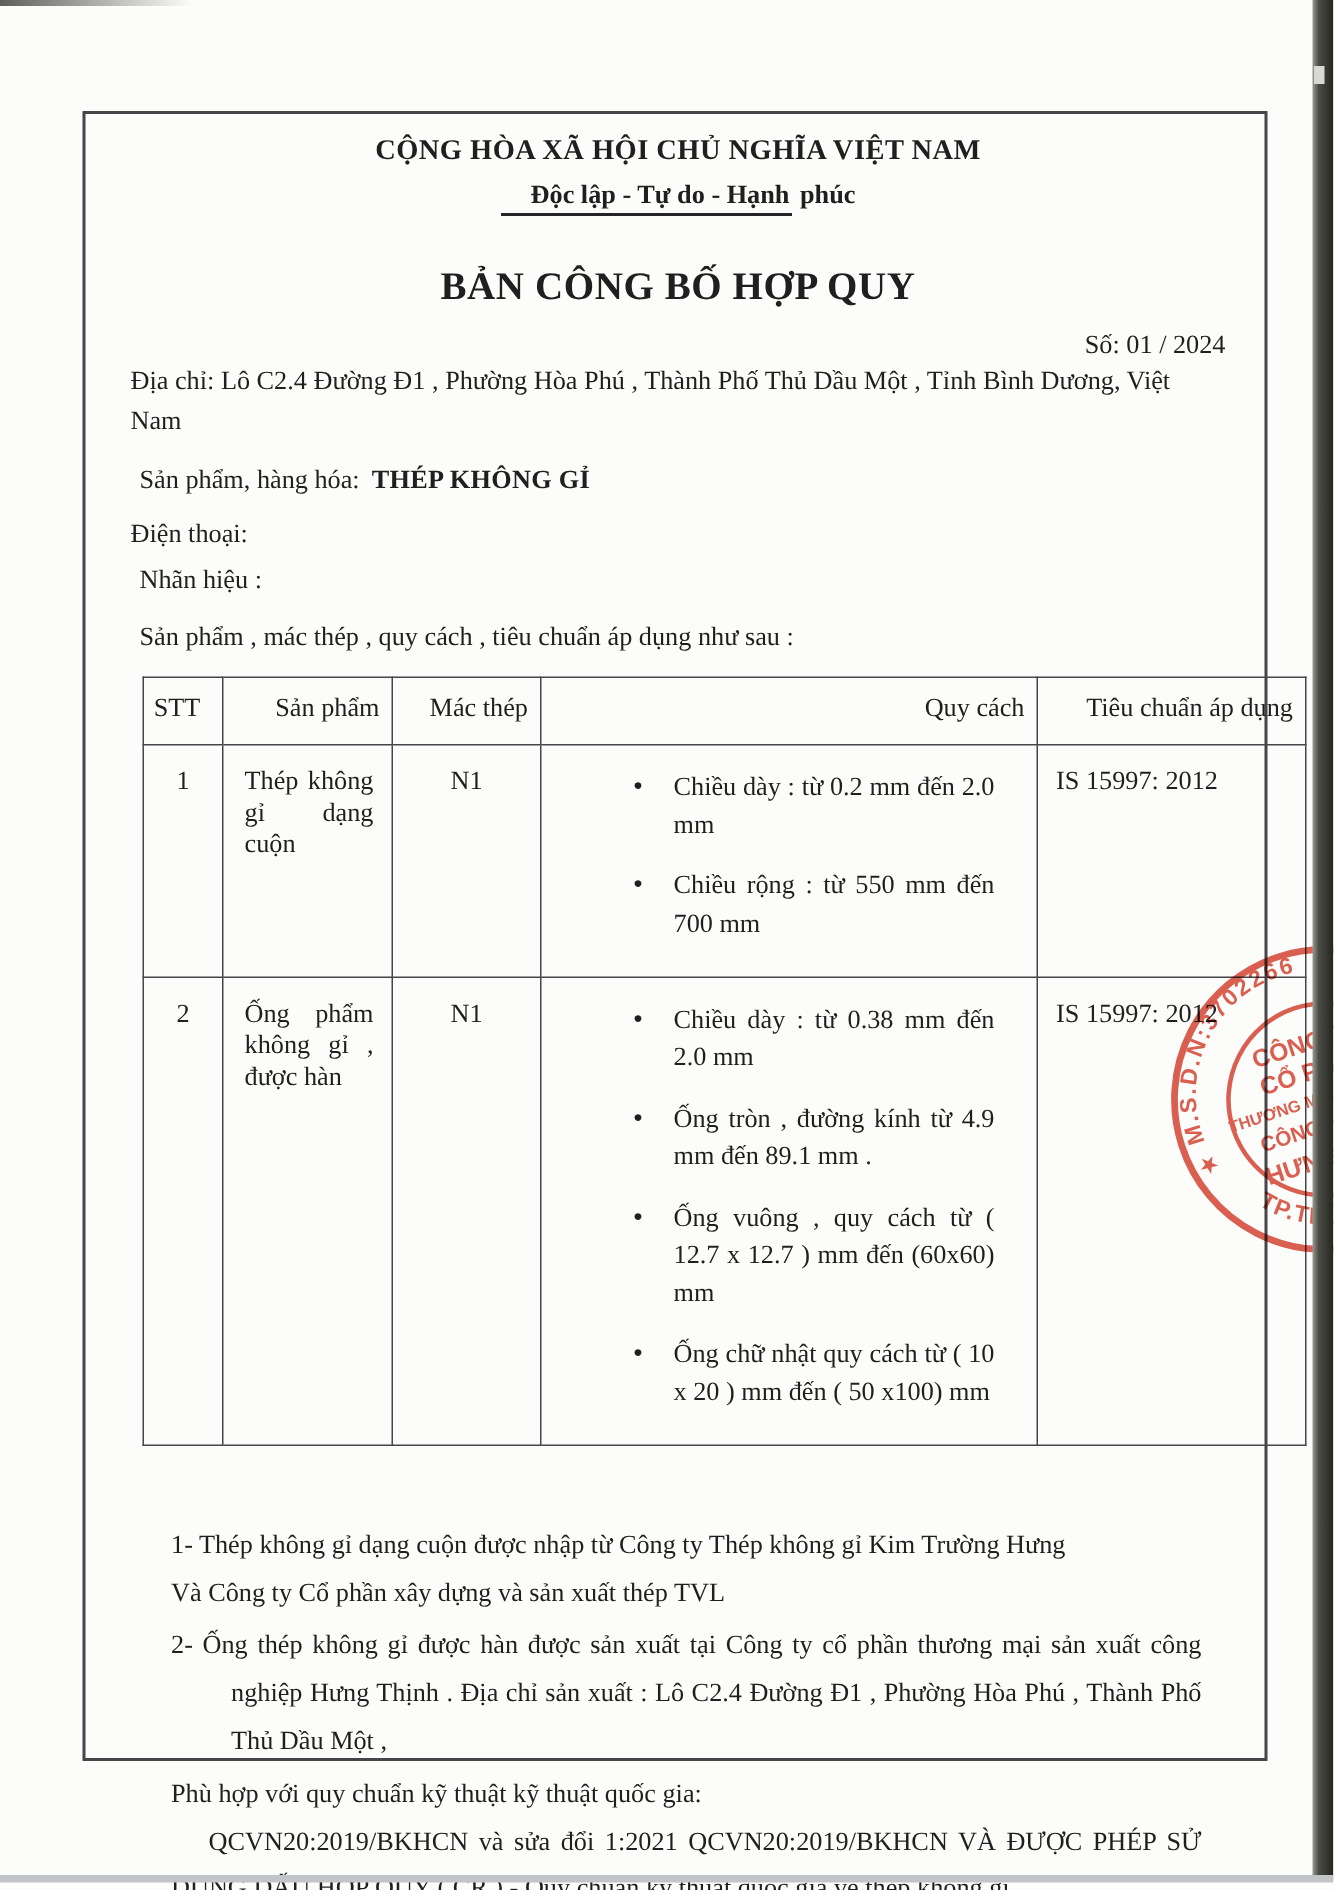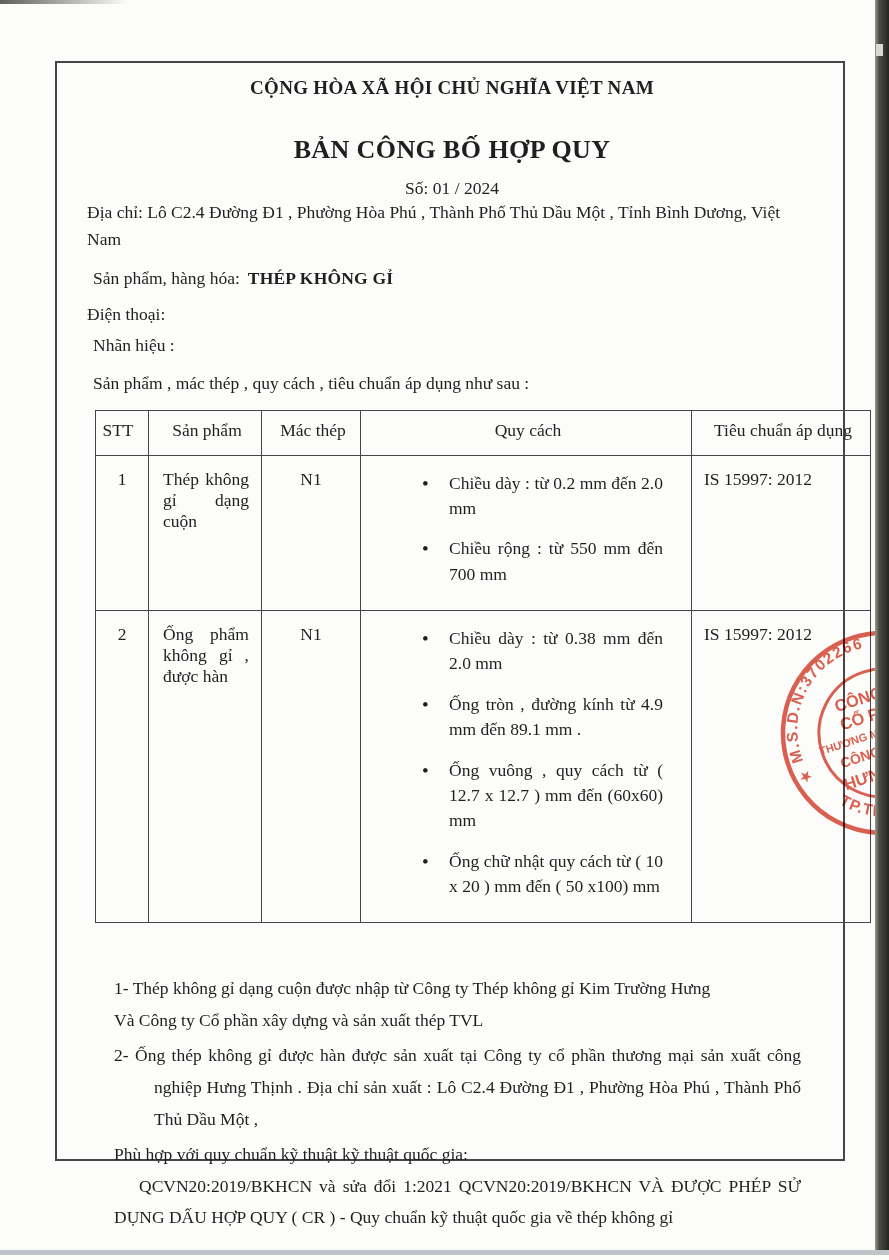--- a/index.html
+++ b/index.html
@@ -17,50 +17,50 @@
     position:absolute; top:0; right:0; width:14px; height:1253px;
     background:linear-gradient(to right,#9a9a90 0%,#4a4c44 30%,#23251f 100%);
     z-index:10;
   }
   .edge-notch { position:absolute; top:44px; right:6px; width:7px; height:12px; background:#d9d9d2; z-index:11; }
   .edge-bottom { position:absolute; left:0; top:1250px; width:889px; height:5px; background:#c2c5c8; z-index:10; }
   .smudge-topleft { position:absolute; left:0; top:0; width:128px; height:4px; background:linear-gradient(to right,#2a2a2a,rgba(42,42,42,0)); opacity:.75; z-index:9; }
 
   
   .doc-frame {
-    position:absolute; left:55px; top:61px; width:790px; height:1100px;
+    position:absolute; left:55px; top:74px; width:790px; height:1100px;
     border:2px solid #45454a;
     padding:12px 26px 0 30px;
     background:transparent;
   }
   .nat-title { text-align:center; font-weight:bold; font-size:19px; letter-spacing:.3px; margin-top:2px; }
   .motto { text-align:center; font-weight:bold; font-size:17.5px; margin-top:7px; }
   .motto-u { border-bottom:2.5px solid #26262a; padding:0 2px 3px 20px; }
   .motto-t { margin-left:5px; }
   .doc-title { text-align:center; font-weight:bold; font-size:26px; letter-spacing:.4px; margin-top:36px; }
-  .doc-number { text-align:center; font-size:17.5px; margin-top:13px; }
+  .doc-number { text-align:right; font-size:17.5px; margin-top:13px; }
 
   .info { font-size:17.5px; line-height:1.52; }
   .info.org   { margin-top:17px; }
   .info.addr  { }
   .info.phone { margin-top:9px; }
   .info.product { margin-top:13px; padding-left:6px; }
   .info.product strong { margin-left:8px; letter-spacing:.2px; }
   .info.brand { margin-top:5px; padding-left:6px; }
   .info.intro { margin-top:11px; padding-left:6px; }
 
   
   table.spec-table {
     border-collapse:collapse; table-layout:fixed;
     width:775px; margin-top:13px; margin-left:8px;
     font-size:17.5px;
     border-radius:30px;
   }
   .spec-table th, .spec-table td { border:1.6px solid #45454a; vertical-align:top; font-weight:normal; }
-  .spec-table thead th { height:45px; padding:9px 8px 0 12px; text-align:center; }
+  .spec-table thead th { height:45px; padding:9px 8px 0 12px; text-align:right; }
   .spec-table thead th.c-stt { text-align:center; padding-left:0; }
   col.c1{width:53px;} col.c2{width:113px;} col.c3{width:99px;} col.c4{width:331px;} col.c5{width:179px;}
   td.c-stt { text-align:center; padding-top:13px; }
   td.c-prod { padding:13px 12px 10px 14px; text-align:justify; }
   td.c-grade { text-align:center; padding-top:13px; }
   td.c-spec { padding:2px 24px 8px 0; }
   td.c-std { padding:13px 6px 0 12px; }
   tr.r1 td { height:94px; }
   tr.r2 td { height:236px; }
   .spec { position:relative; padding-left:88px; padding-right:4px; margin:13px 0 15px 0; text-align:justify; line-height:1.45; }
@@ -79,20 +79,23 @@
   .stamp text { font-family:"Liberation Sans","DejaVu Sans",sans-serif; font-weight:bold; }
 </style>
 </head>
 <body>
 
 <div class="page">
 
   <div class="doc-frame">
 
     <div class="nat-title">CỘNG HÒA XÃ HỘI CHỦ NGHĨA VIỆT NAM</div>
+    <div class="motto">
+      <span class="motto-u">Độc lập - Tự do - Hạnh</span><span class="motto-t">phúc</span>
+    </div>
 
     <div class="doc-title">BẢN CÔNG BỐ HỢP QUY</div>
     <div class="doc-number">Số: 01 / 2024</div>
 
     <p class="info addr">Địa chỉ: Lô C2.4 Đường Đ1 , Phường Hòa Phú , Thành Phố Thủ Dầu Một , Tỉnh Bình Dương, Việt Nam</p>
     <p class="info product">
       <span>Sản phẩm, hàng hóa:</span><strong>THÉP KHÔNG GỈ</strong>
     </p>
     <p class="info phone">Điện thoại:</p>
     <p class="info brand">Nhãn hiệu :</p>

